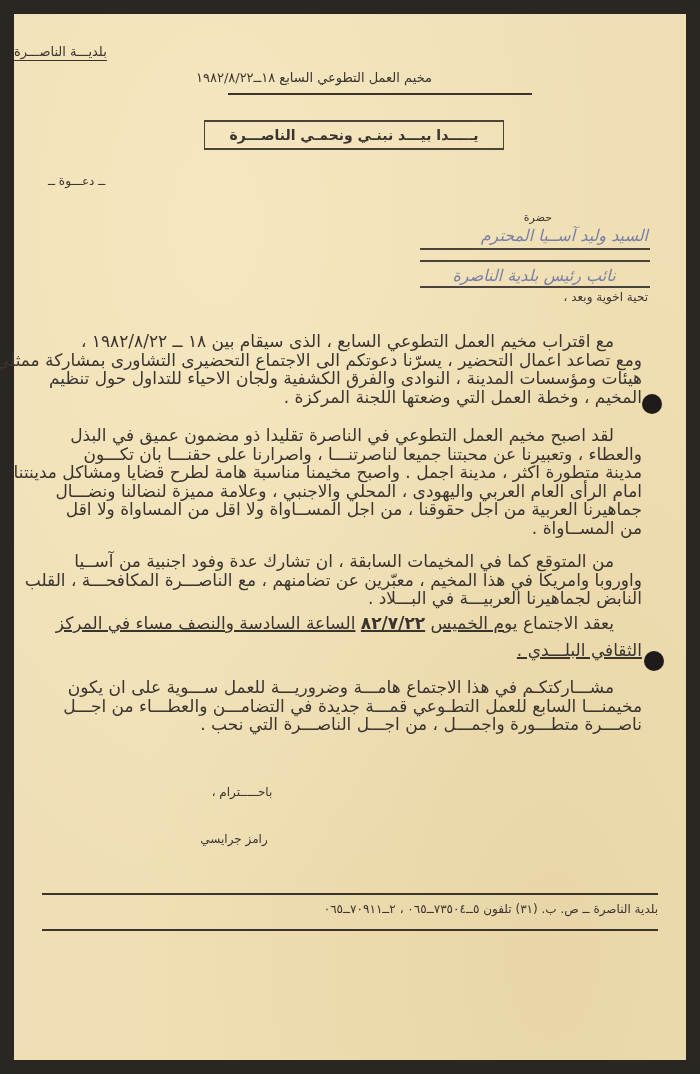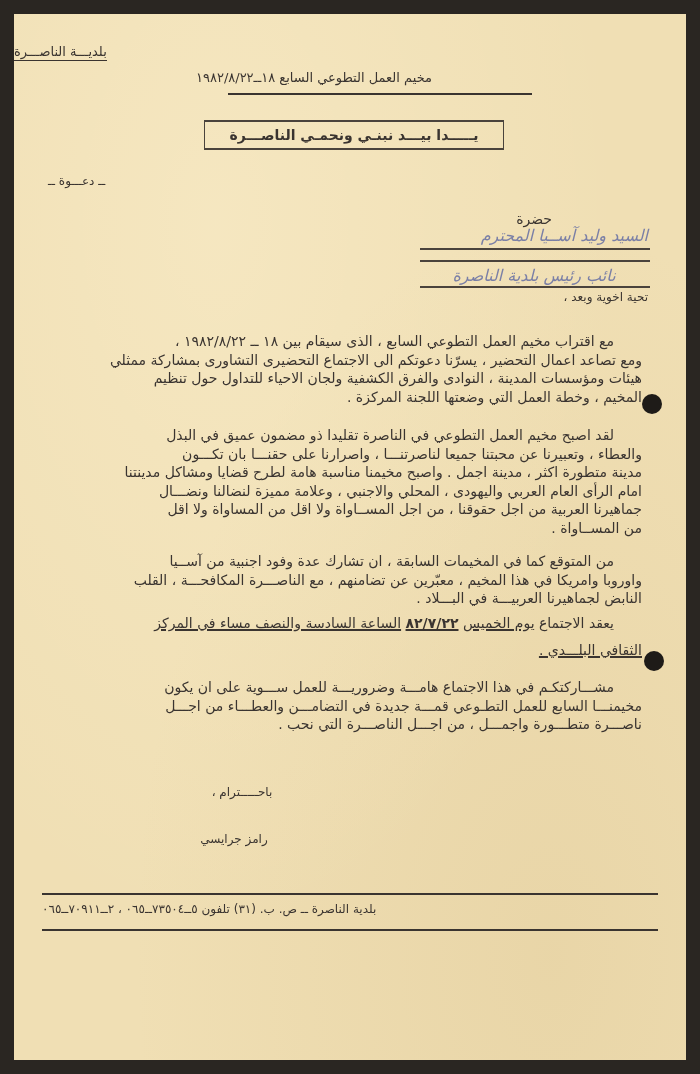--- a/index.html
+++ b/index.html
@@ -39,53 +39,53 @@
   .slogan-box {
     left: 190px; top: 106px; width: 298px; height: 26px;
     border-top: 2px solid #4a433c; border-bottom: 2px solid #4a433c;
     border-left: 1.5px solid #4a433c; border-right: 1.5px solid #4a433c;
     text-align: center; font-size: 14px; font-weight: bold; line-height: 26px;
     letter-spacing: 1px;
   }
   .invite {
     left: 0; width: 672px; top: 160px; text-align: left; font-size: 12px; padding-left: 34px;
   }
-  .addr-label { left: 400px; width: 138px; top: 197px; font-size: 14px; text-align: right; }
+  .addr-label { left: 400px; width: 138px; top: 197px; font-size: 11px; text-align: right; }
   .hand {
     font-family: "DejaVu Serif", serif; font-style: italic;
     color: #7a7fa6; font-size: 16px;
   }
   .hand1 { left: 406px; width: 228px; top: 212px; text-align: right; }
   .hand2 { left: 406px; width: 228px; top: 252px; text-align: center; }
   .addr-line { height: 0; border-top: 2px solid #4a433c; }
   .al1 { left: 406px; top: 234px; width: 230px; }
   .al2 { left: 406px; top: 246px; width: 230px; }
   .al3 { left: 406px; top: 272px; width: 230px; }
   .greeting { left: 406px; width: 228px; top: 276px; text-align: right; font-size: 12px; }
 
   .para {
-    left: 64px; width: 564px; font-size: 14px; line-height: 18.5px;
+    left: 64px; width: 564px; font-size: 17px; line-height: 18.5px;
     text-align: justify; text-align-last: right;
   }
   .para .line { display: block; white-space: nowrap; text-align: right; }
   .p1 { top: 318px; }
   .p2 { top: 412px; }
   .p3 { top: 538px; }
   .p4 { top: 600px; }
   .p5 { top: 664px; }
   .p4 .line u, .p4 .u { text-decoration: underline; text-decoration-thickness: 1.5px; }
   .date-bold { font-weight: bold; }
 
   .closing { left: 180px; width: 96px; top: 771px; text-align: center; font-size: 12px; }
   .signer { left: 130px; width: 180px; top: 816px; text-align: center; font-size: 12px; line-height: 18px; }
 
   .foot-rule { left: 28px; width: 616px; height: 0; border-top: 2px solid #3a3430; }
   .fr1 { top: 879px; }
   .fr2 { top: 915px; }
-  .footer { left: 28px; width: 616px; top: 888px; text-align: left; font-size: 12px; }
+  .footer { left: 28px; width: 616px; top: 888px; text-align: right; font-size: 12px; }
 
   .punch {
     width: 20px; height: 20px; border-radius: 50%; background: #1e1b18;
   }
   .punch1 { left: 628px; top: 380px; }
   .punch2 { left: 630px; top: 637px; }
 </style>
 </head>
 <body>
 

